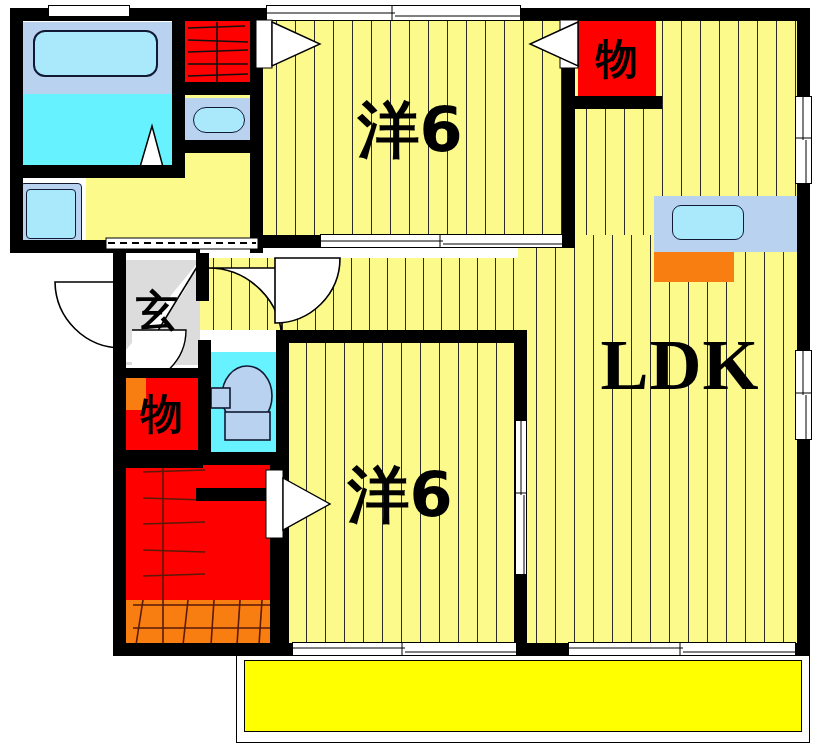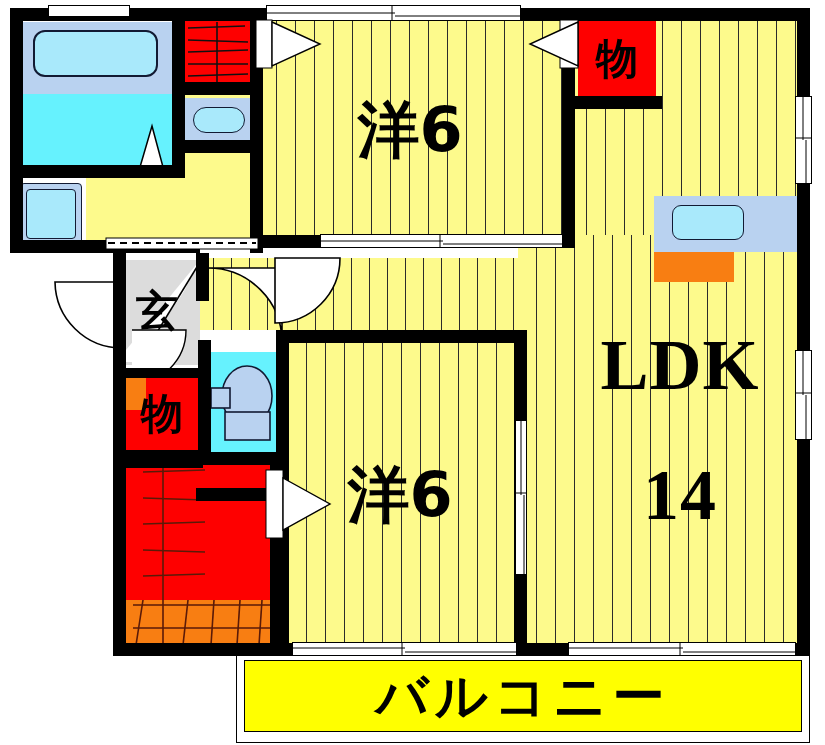--- a/index.html
+++ b/index.html
@@ -274,28 +274,26 @@
     <polygon points="283,478 330,504 283,530" fill="#ffffff" stroke="#000" stroke-width="1.4"></polygon>
   </svg>
 
   <svg width="825" height="745">
     <rect x="106" y="238" width="152" height="11" fill="#ffffff" stroke="#000" stroke-width="1"></rect>
     <line x1="108" y1="243" x2="256" y2="243" stroke="#000" stroke-width="2" stroke-dasharray="7,5"></line>
   </svg>
 
   <div class="abs white" style="left:236px;top:655px;width:574px;height:88px;border:1.5px solid #000;"></div>
   <div class="abs yellowbal" style="left:244px;top:660px;width:558px;height:72px;border:1.5px solid #000;"></div>
-  <div class="abs lbl lbl-bal" style="left:244px;top:660px;width:558px;height:72px;">バルコニー</div>
 
   <div class="abs lbl lbl-room" style="left:320px;top:90px;width:180px;height:80px;">洋6</div>
 
   <div class="abs lbl lbl-room" style="left:310px;top:455px;width:180px;height:80px;">洋6</div>
 
   <div class="abs lbl lbl-ldk" style="left:580px;top:325px;width:200px;height:80px;">LDK</div>
-  <div class="abs lbl lbl-ldk" style="left:595px;top:455px;width:170px;height:80px;">14</div>
 
   <div class="abs lbl lbl-sm" style="left:578px;top:20px;width:78px;height:78px;">物</div>
 
   <div class="abs lbl lbl-sm" style="left:126px;top:378px;width:72px;height:72px;">物</div>
 
   <div class="abs lbl lbl-sm" style="left:128px;top:282px;width:58px;height:58px;">玄</div>
 
 </div>
 
 </body></html>

